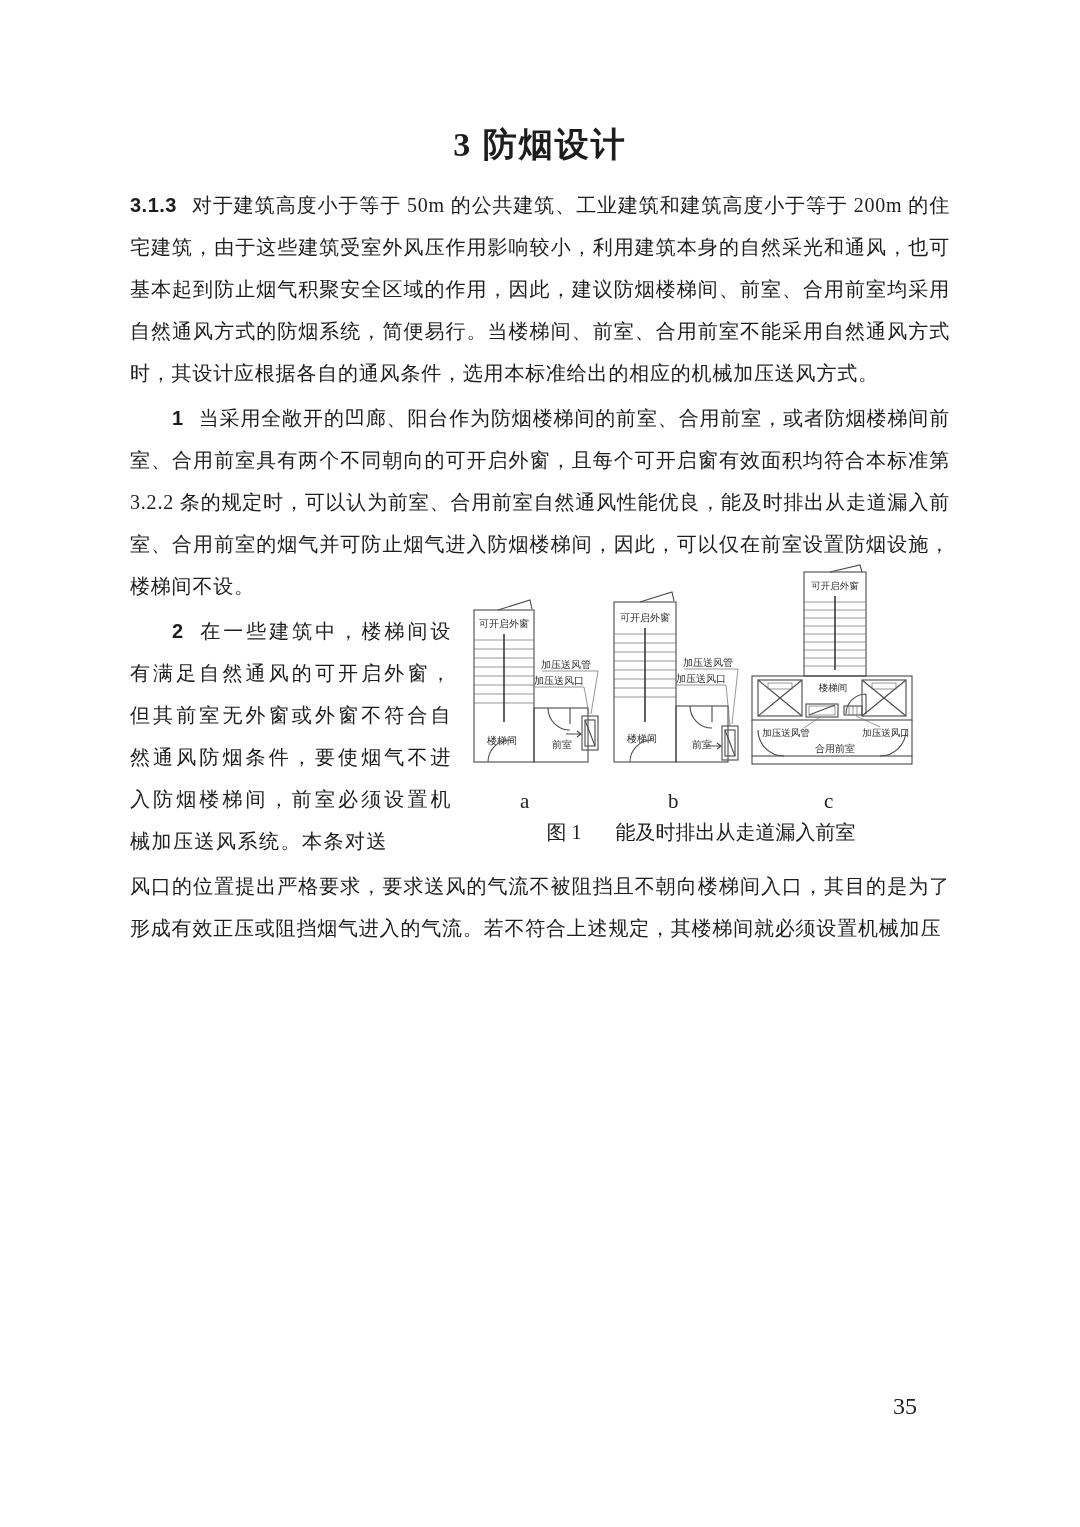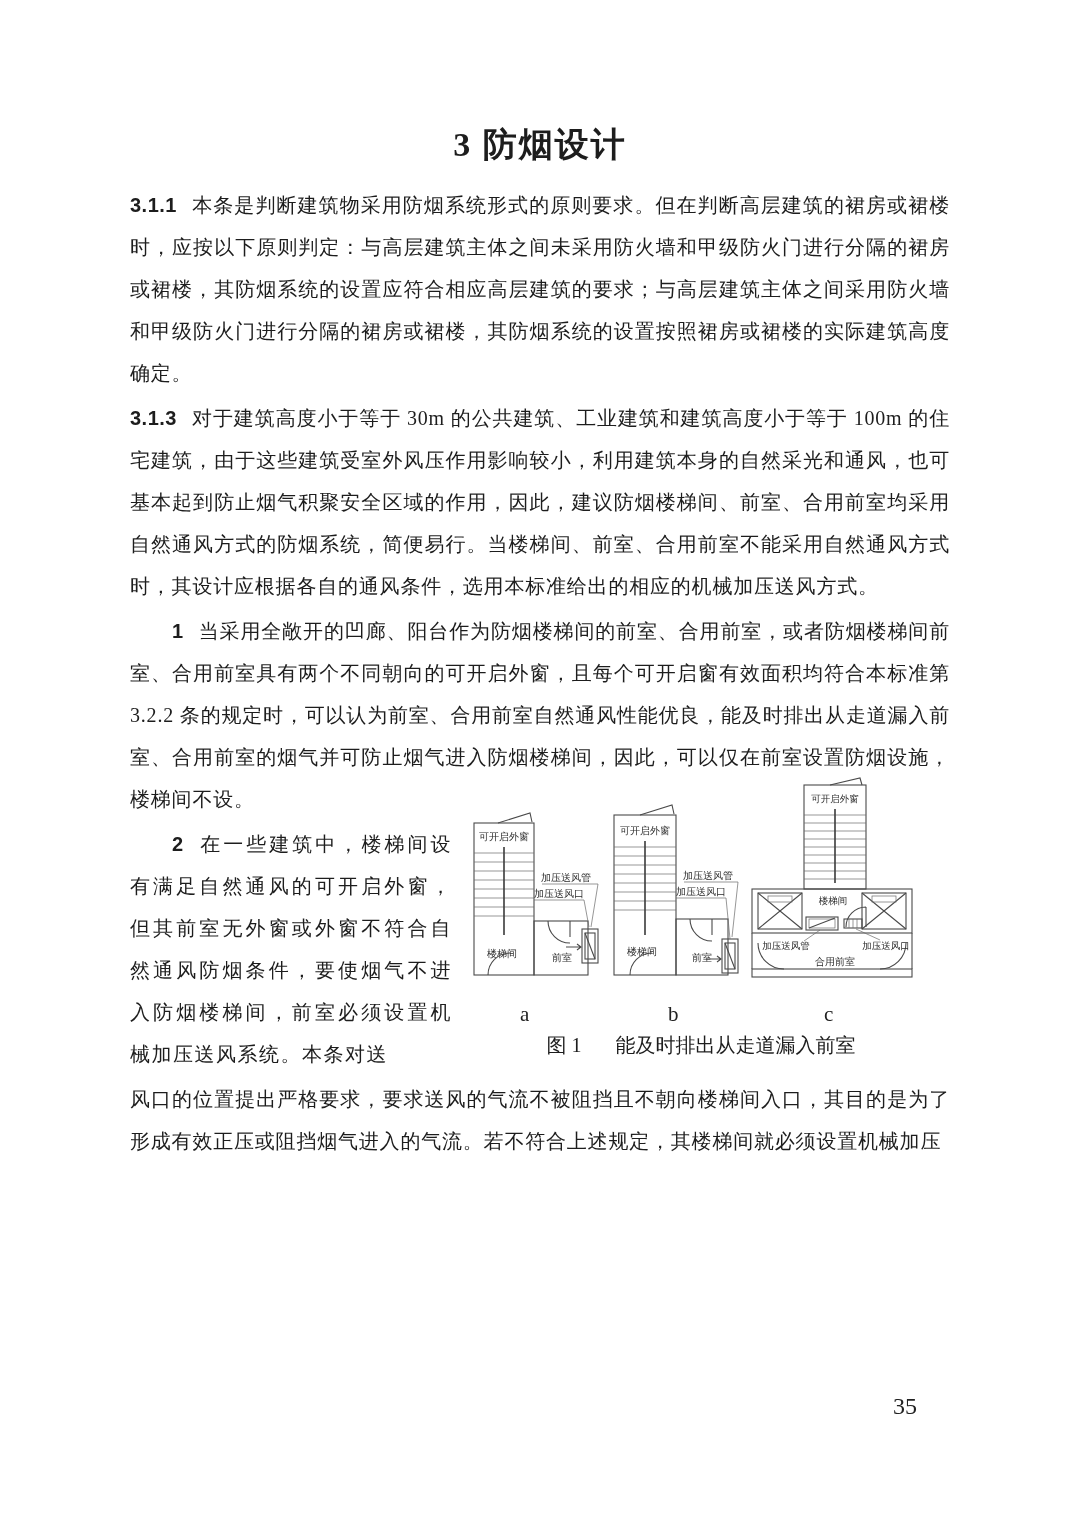--- a/index.html
+++ b/index.html
@@ -59,24 +59,23 @@
   }
 </style>
 </head>
 <body>
 
 <div class="page">
   <div class="content">
 
     <h1 class="title">3 防烟设计</h1>
 
-    <p class="para"><b class="pnum">3.1.1</b><span>本条是判断建筑物采用防烟系统形式的原则要求。但在判断高层建筑的裙房或裙楼时，应按以下原则判定：与高层建筑主体之间未采用防火墙和甲级防火门进行分隔的裙房或裙楼，其防烟系统的设置应符合相应高层建筑的要求；与高层建筑主体之间采用防火墙和甲级防火门进行分隔的裙房或裙楼，其防烟系统的设置按照裙房或裙楼的实际建筑高度确定。</span></p>
 
 
-    <p class="para"><b class="pnum">3.1.3</b><span>对于建筑高度小于等于 30m 的公共建筑、工业建筑和建筑高度小于等于 100m 的住宅建筑，由于这些建筑受室外风压作用影响较小，利用建筑本身的自然采光和通风，也可基本起到防止烟气积聚安全区域的作用，因此，建议防烟楼梯间、前室、合用前室均采用自然通风方式的防烟系统，简便易行。当楼梯间、前室、合用前室不能采用自然通风方式时，其设计应根据各自的通风条件，选用本标准给出的相应的机械加压送风方式。</span></p>
+    <p class="para"><b class="pnum">3.1.3</b><span>对于建筑高度小于等于 50m 的公共建筑、工业建筑和建筑高度小于等于 200m 的住宅建筑，由于这些建筑受室外风压作用影响较小，利用建筑本身的自然采光和通风，也可基本起到防止烟气积聚安全区域的作用，因此，建议防烟楼梯间、前室、合用前室均采用自然通风方式的防烟系统，简便易行。当楼梯间、前室、合用前室不能采用自然通风方式时，其设计应根据各自的通风条件，选用本标准给出的相应的机械加压送风方式。</span></p>
 
 
     <p class="para indent"><b class="pnum">1</b><span>当采用全敞开的凹廊、阳台作为防烟楼梯间的前室、合用前室，或者防烟楼梯间前室、合用前室具有两个不同朝向的可开启外窗，且每个可开启窗有效面积均符合本标准第 3.2.2 条的规定时，可以认为前室、合用前室自然通风性能优良，能及时排出从走道漏入前室、合用前室的烟气并可防止烟气进入防烟楼梯间，因此，可以仅在前室设置防烟设施，楼梯间不设。</span></p>
 
     <div class="item2-row">
       <div class="col-left">
         <p class="para indent"><b class="pnum">2</b><span>在一些建筑中，楼梯间设有满足自然通风的可开启外窗，但其前室无外窗或外窗不符合自然通风防烟条件，要使烟气不进入防烟楼梯间，前室必须设置机械加压送风系统。本条对送</span></p>
       </div>
 
       <figure class="fig">

